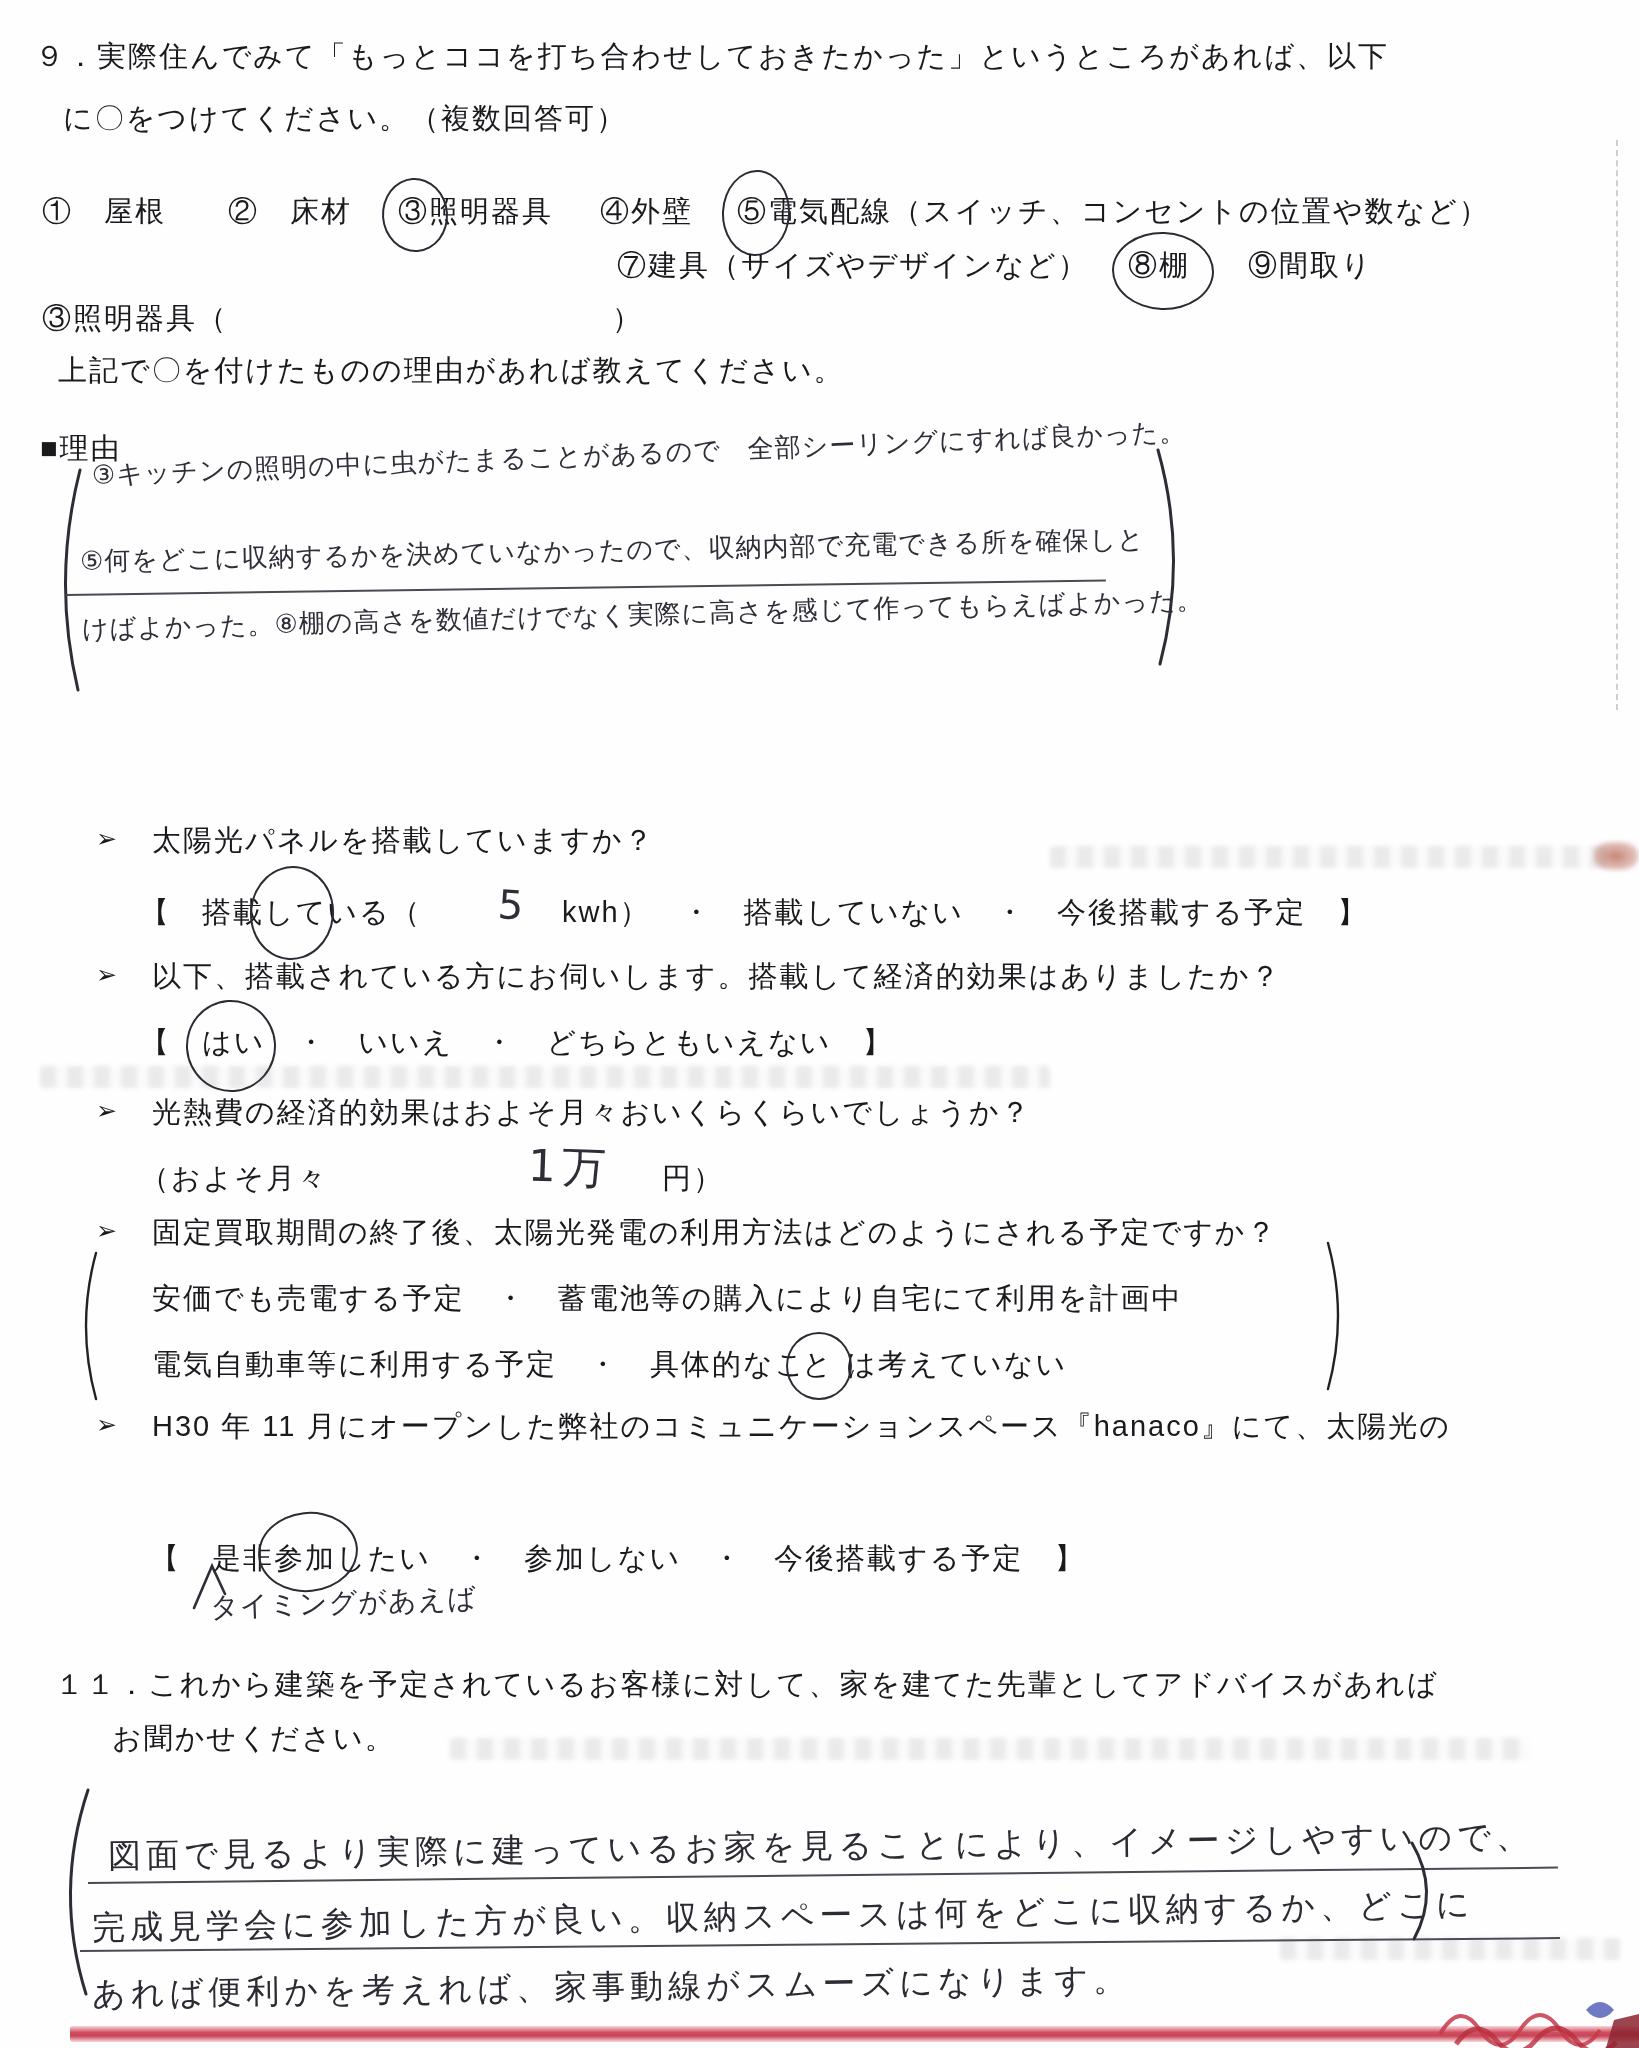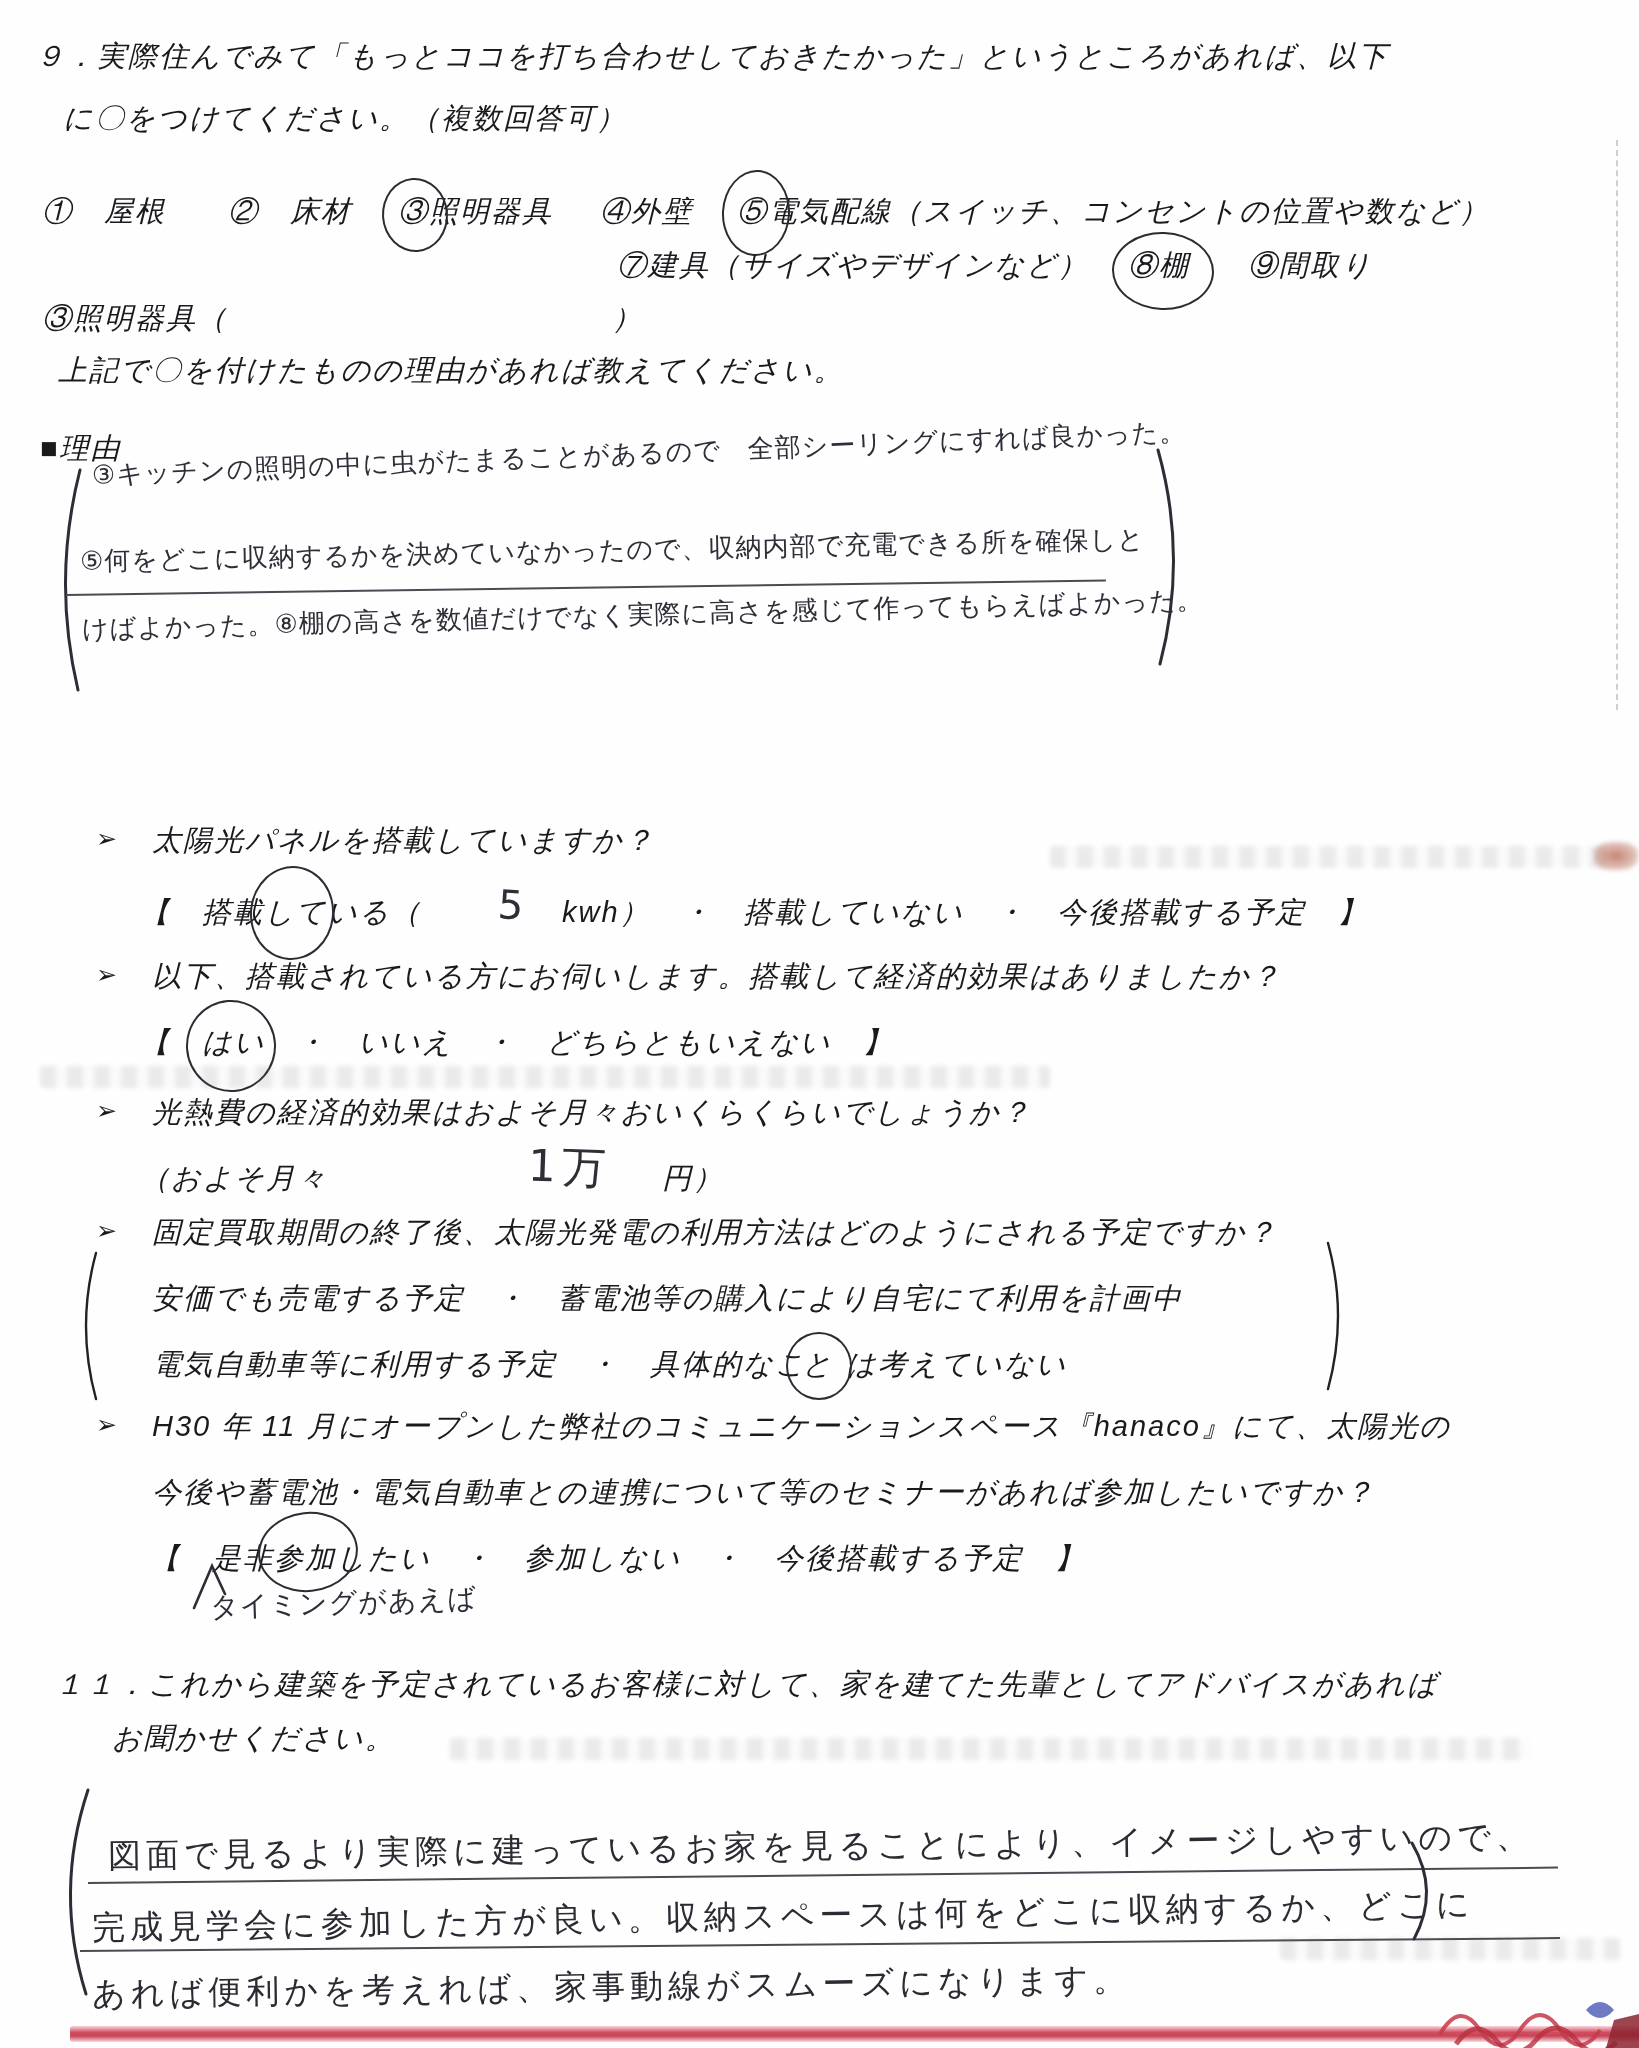--- a/index.html
+++ b/index.html
@@ -1,19 +1,19 @@
 <!DOCTYPE html>
 <html><head>
 <meta charset="utf-8">
 <style>
   html,body{margin:0;padding:0;background:#ffffff;}
   .page{position:relative;width:1639px;height:2048px;background:#fefefe;overflow:hidden;
         font-family:"Liberation Sans",sans-serif;}
   .t{position:absolute;white-space:nowrap;}
-  .print{font-size:29px;line-height:1.25;color:#1a1a1e;letter-spacing:2px;font-style:italic;}
+  .print{font-size:29px;line-height:1.25;color:#1a1a1e;letter-spacing:2px;}
   .arrow{font-size:25px;color:#1a1a1e;}
   .hand{font-family:"DejaVu Sans",sans-serif;color:#2e2e38;font-size:26px;letter-spacing:1px;}
   .hand-big{font-family:"DejaVu Sans",sans-serif;color:#2e2e38;}
   .hw11{font-family:"DejaVu Sans",sans-serif;color:#2b2b33;font-size:33px;letter-spacing:5px;}
   .hc{position:absolute;border:2.6px solid #2b2b34;border-radius:50%;background:transparent;}
   .ul{position:absolute;height:2px;background:#4b4b54;}
   .svgbox{position:absolute;}
   .bleed{position:absolute;height:22px;border-radius:4px;filter:blur(2px);opacity:.55;
          background:repeating-linear-gradient(90deg,rgba(110,110,118,.25) 0 16px,rgba(110,110,118,.04) 16px 27px);}
   .edge-dash{position:absolute;width:0;border-left:2px dashed rgba(120,120,126,.35);}
@@ -97,21 +97,20 @@
   <div class="t print" style="left:846px;top:1346px">は考えていない</div>
   <div class="hc" style="left:786px;top:1332px;width:62px;height:64px"></div>
   <div class="svgbox" style="left:1322px;top:1240px">
     <svg width="32" height="152" viewBox="0 0 32 152">
         <path d="M6,3 Q26,76 6,149" fill="none" stroke="#222226" stroke-width="2.4" stroke-linecap="round"></path>
       </svg>
   </div>
 
   <div class="t arrow" style="left:96px;top:1410px">➢</div>
   <div class="t print" style="left:152px;top:1408px">H30 年 11 月にオープンした弊社のコミュニケーションスペース『hanaco』にて、太陽光の</div>
-  <div class="t print" style="left:152px;top:1474px">今後や蓄電池・電気自動車との連携について等のセミナーがあれば参加したいですか？</div>
   <div class="t print" style="left:150px;top:1540px">【　是非参加したい　・　参加しない　・　今後搭載する予定　】</div>
   <div class="hc" style="left:258px;top:1512px;width:96px;height:76px;transform:rotate(-6deg)"></div>
   <div class="svgbox" style="left:192px;top:1562px">
     <svg width="38" height="48" viewBox="0 0 38 48">
         <path d="M2,46 L20,4 L33,32" fill="none" stroke="#2e2e38" stroke-width="2.6" stroke-linecap="round"></path>
       </svg>
   </div>
   <div class="t hand" style="left:210px;top:1584px;font-size:28px;transform:rotate(-2deg)">タイミングがあえば</div>
 
   <div class="t print" style="left:55px;top:1666px">１１．これから建築を予定されているお客様に対して、家を建てた先輩としてアドバイスがあれば</div>

